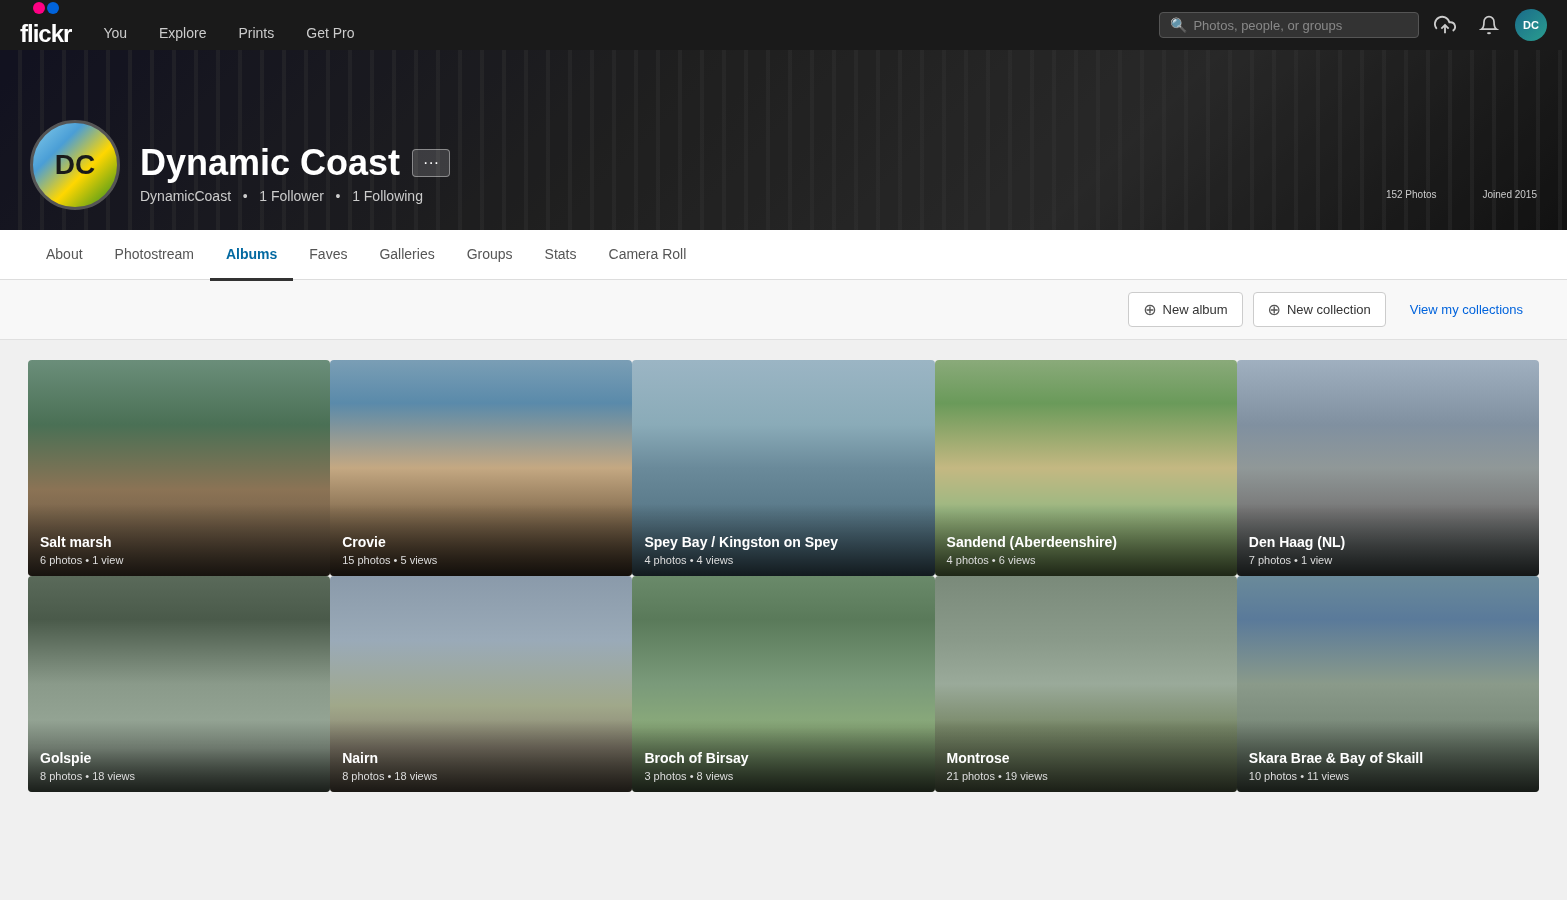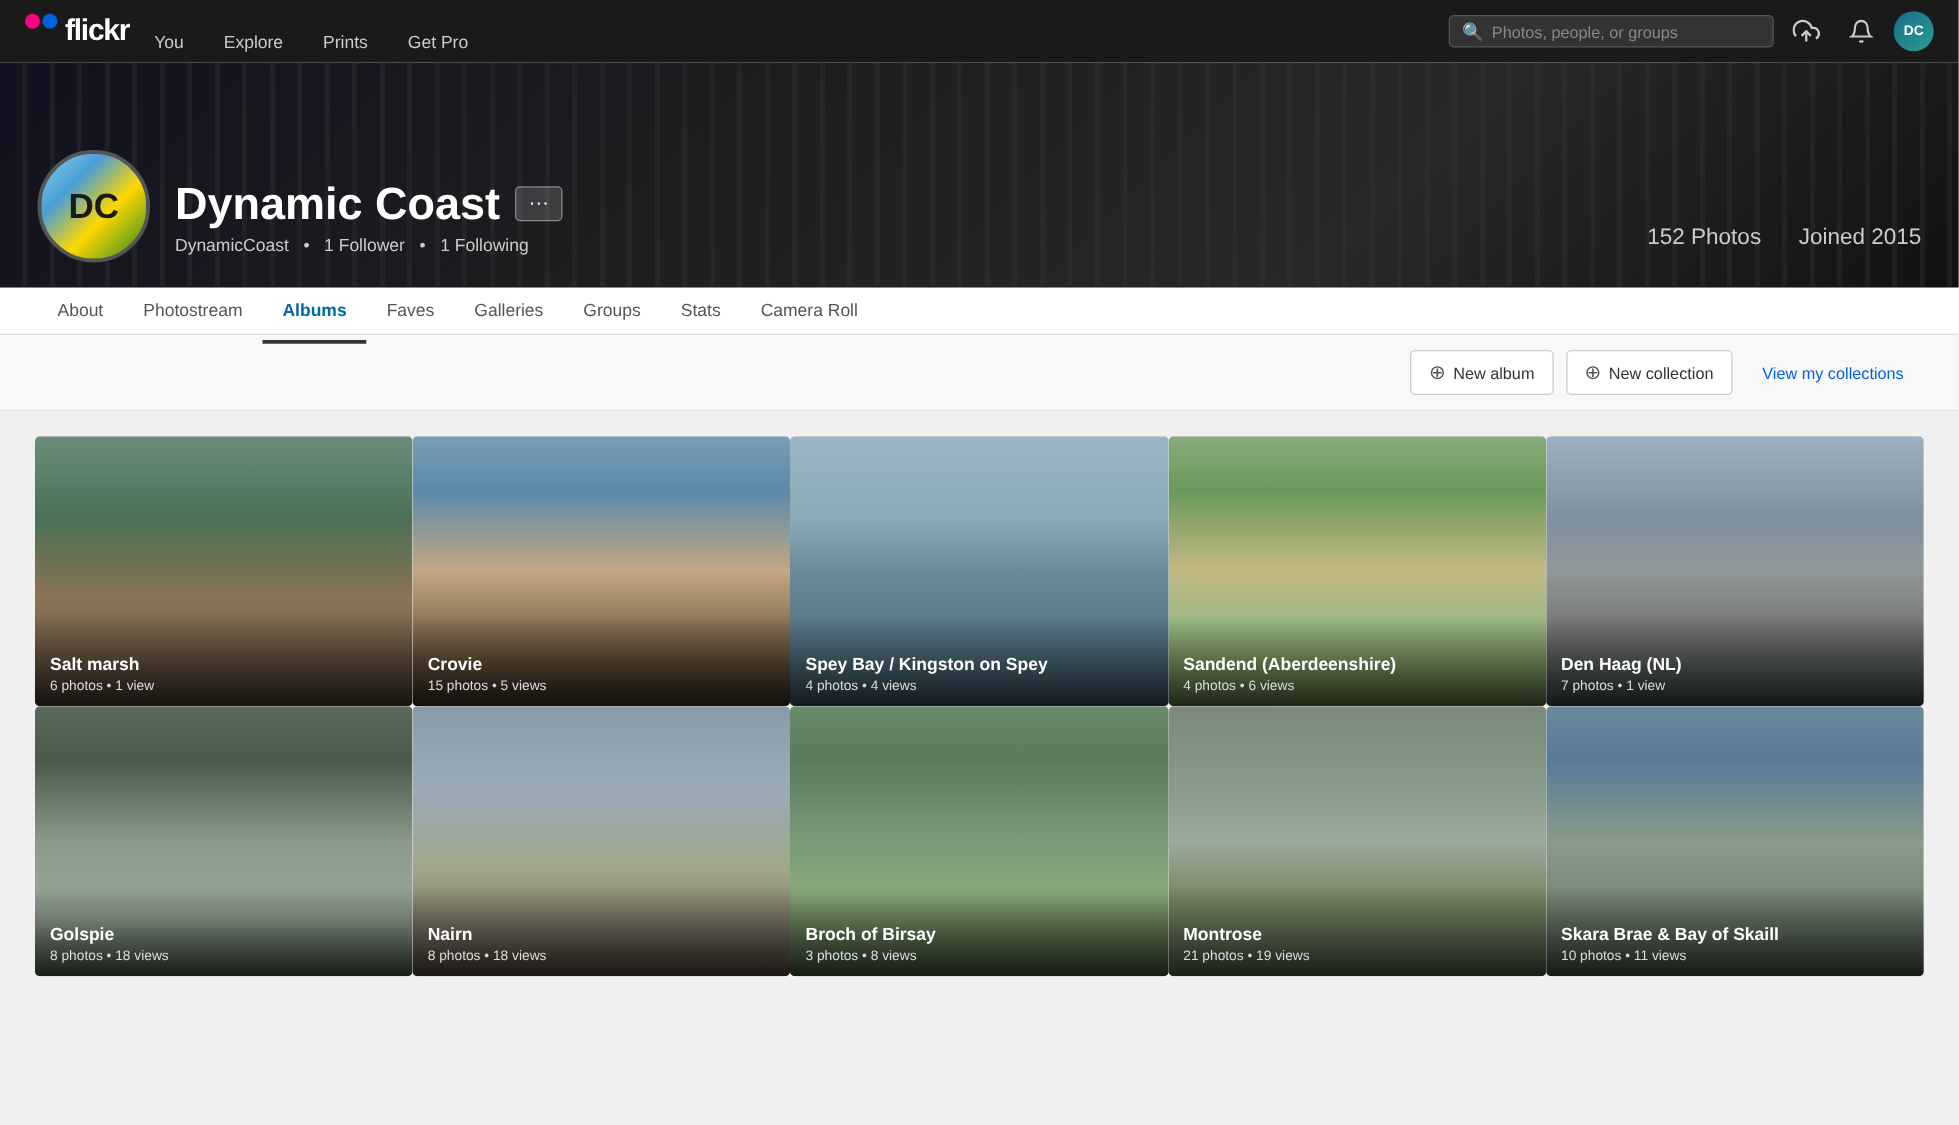--- a/index.html
+++ b/index.html
@@ -9,22 +9,24 @@
     .topnav {
       background: #1a1a1a;
       height: 50px;
       display: flex;
       align-items: center;
       padding: 0 20px;
       gap: 8px;
     }
     .flickr-logo {
       display: flex;
+      align-items: center;
       gap: 6px;
-      margin-right: 0;
+      margin-right: 12px;
+      flex-direction: column;
     }
     .flickr-dots {
       display: flex; gap: 2px;
     }
     .dot-pink { width: 12px; height: 12px; border-radius: 50%; background: #ff0084; }
     .dot-blue { width: 12px; height: 12px; border-radius: 50%; background: #0063dc; }
     .flickr-text { color: white; font-size: 24px; font-weight: bold; letter-spacing: -1px; }
     .nav-link {
       color: #ccc;
       text-decoration: none;
@@ -121,32 +123,32 @@
       border-radius: 4px;
       cursor: pointer;
       font-size: 16px;
     }
     .profile-meta {
       color: #ccc; font-size: 14px; margin-top: 4px;
     }
     .profile-stats {
       position: absolute;
       bottom: 30px; right: 30px;
-      color: #ccc; font-size: 18px;
-      display: flex; gap: 30px; text-align: center;
+      color: #ccc; font-size: 10px;
+      display: flex; gap: 46px; text-align: center;
     }
 
     
     .subnav {
       background: white;
       border-bottom: 1px solid #ddd;
       display: flex;
       align-items: center;
       padding: 0 30px;
-      height: 38px;
+      height: 50px;
     }
     .subnav-item {
       padding: 0 16px;
       height: 50px;
       display: flex; align-items: center;
       font-size: 14px; color: #555;
       cursor: pointer;
       text-decoration: none;
       border-bottom: 3px solid transparent;
       position: relative; top: 1px;

